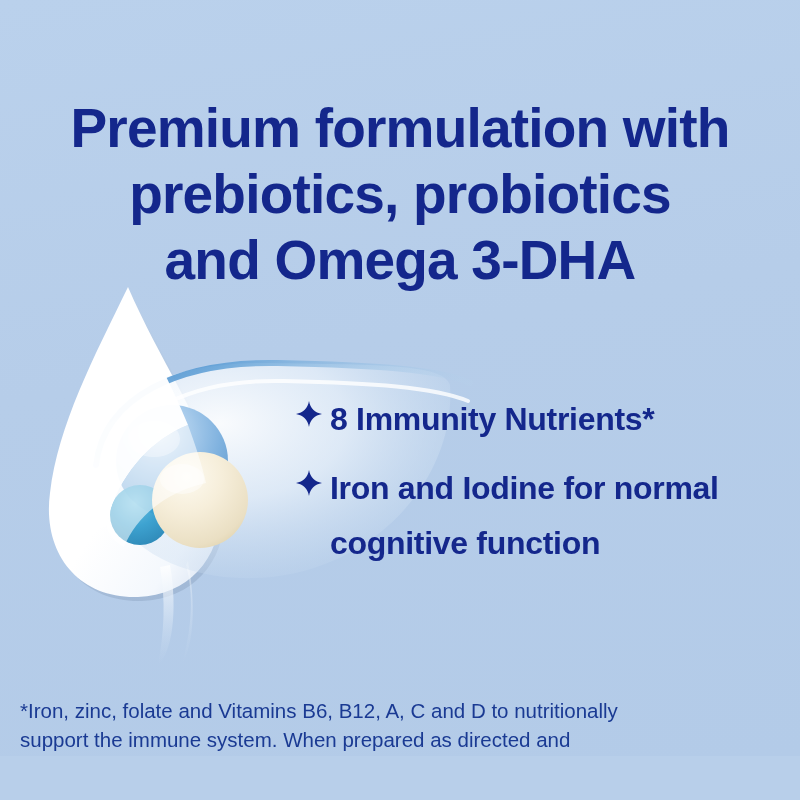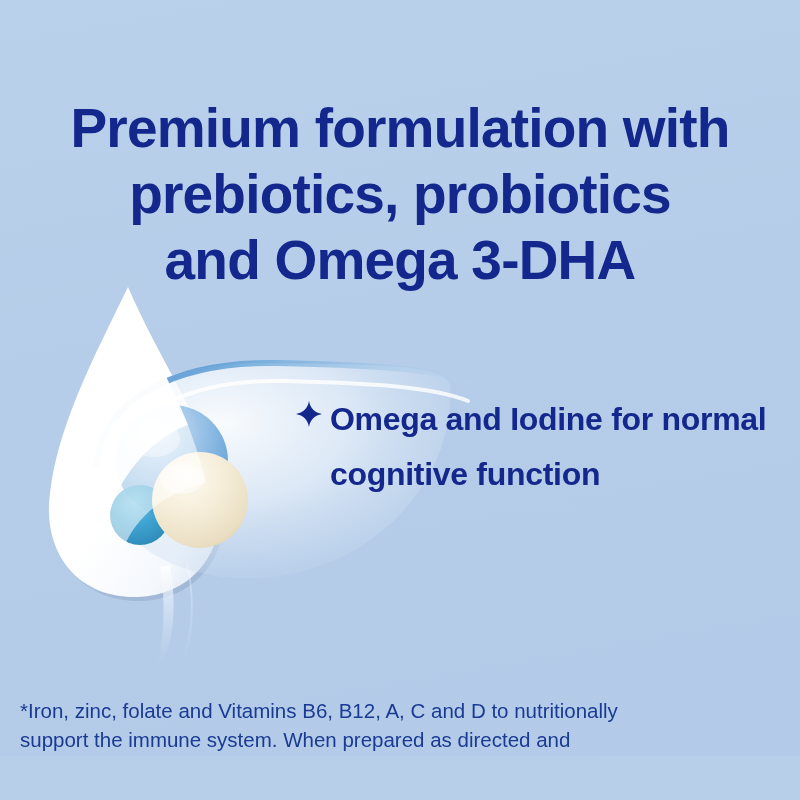--- a/index.html
+++ b/index.html
@@ -212,21 +212,29 @@
     </svg>
   </div>
 
   <ul id="benefits-list" style="list-style:none;margin:0;padding:0;">
     <li class="benefit-item">
       <span class="benefit-bullet">
         <svg width="26" height="26" viewBox="0 0 26 26" xmlns="http://www.w3.org/2000/svg">
           <path d="M13 0 C14.4 7.4 18.6 11.6 26 13 C18.6 14.4 14.4 18.6 13 26 C11.6 18.6 7.4 14.4 0 13 C7.4 11.6 11.6 7.4 13 0 Z" fill="#14278c"></path>
         </svg>
       </span>
-      <span class="benefit-text">Omega and Iodine for normal cognitive function</span>
+      <span class="benefit-text">8 Immunity Nutrients*</span>
+    </li>
+    <li class="benefit-item">
+      <span class="benefit-bullet">
+        <svg width="26" height="26" viewBox="0 0 26 26" xmlns="http://www.w3.org/2000/svg">
+          <path d="M13 0 C14.4 7.4 18.6 11.6 26 13 C18.6 14.4 14.4 18.6 13 26 C11.6 18.6 7.4 14.4 0 13 C7.4 11.6 11.6 7.4 13 0 Z" fill="#14278c"></path>
+        </svg>
+      </span>
+      <span class="benefit-text">Iron and Iodine for normal cognitive function</span>
     </li>
   </ul>
 
   <p id="footnote">*Iron, zinc, folate and Vitamins B6, B12, A, C and D to nutritionally
 support the immune system.  When prepared as directed and
 consumed as part of a healthy varied diet.</p>
 
 </div>
 
 </body></html>

